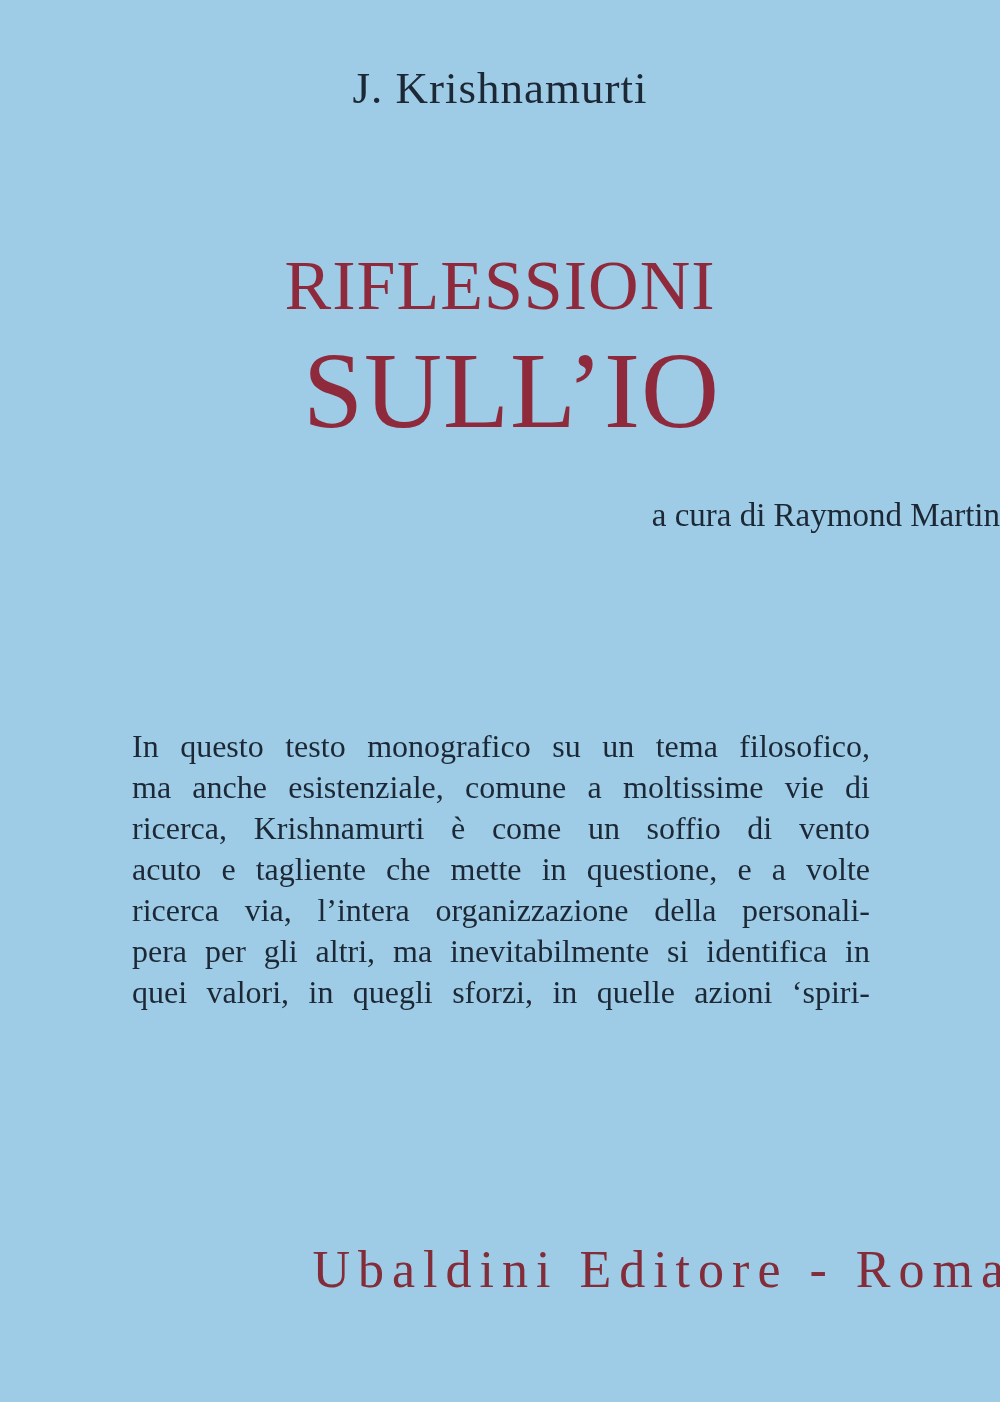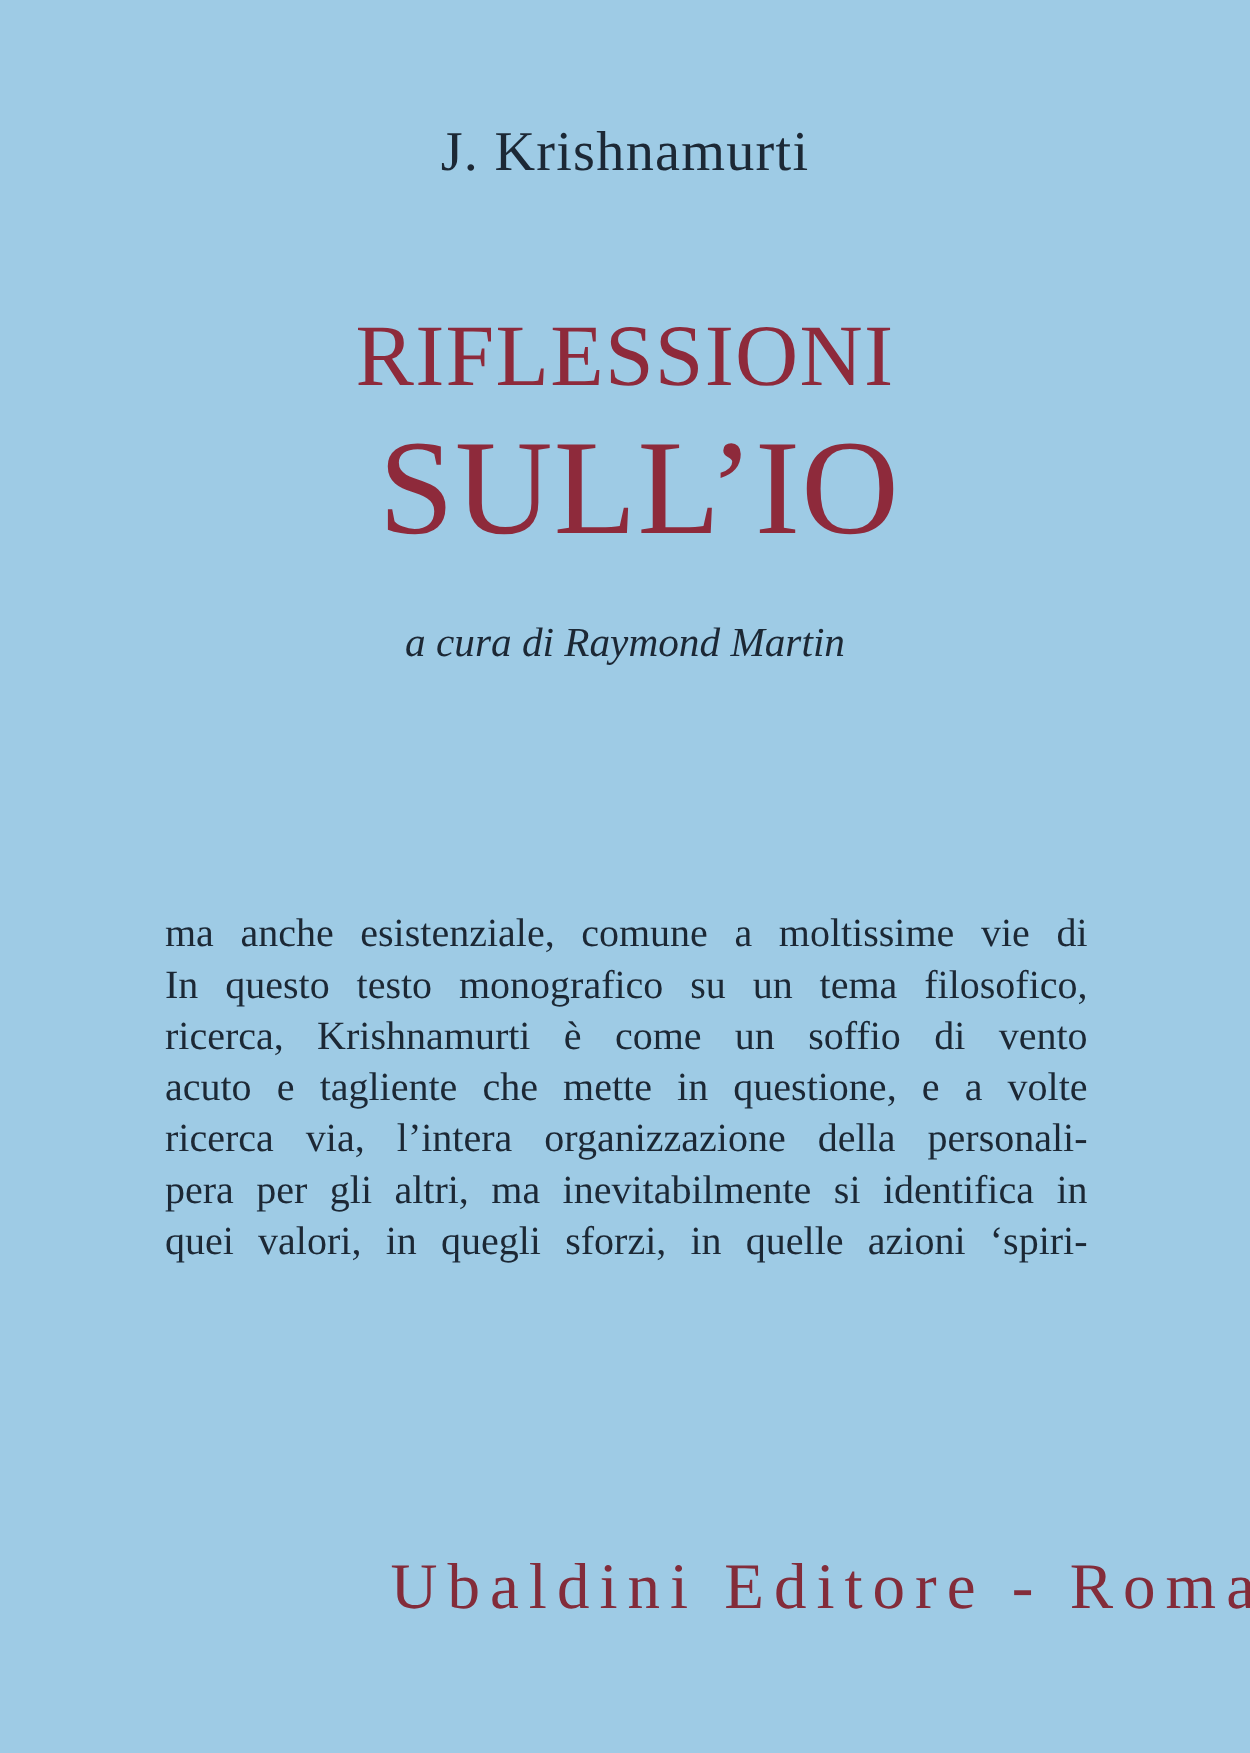--- a/index.html
+++ b/index.html
@@ -23,21 +23,20 @@
   }
   .author {
     position: absolute;
     top: 62px;
     left: 0;
     width: 100%;
     text-align: center;
     font-size: 45px;
     color: var(--text-dark);
     letter-spacing: 1px;
-    margin-top: 33px;
   }
   .title-line1 {
     position: absolute;
     top: 251px;
     left: 0;
     width: 100%;
     text-align: center;
     font-size: 70px;
     line-height: 1;
     color: var(--title-red);
@@ -53,22 +52,21 @@
     line-height: 1;
     color: var(--title-red);
     letter-spacing: 1px;
     padding-left: 23px;
   }
   .subtitle {
     position: absolute;
     top: 497px;
     left: 0;
     width: 100%;
-    text-align: center;
-    font-style: italic;
+    text-align: right;
     font-size: 33px;
     color: var(--text-dark);
   }
   .description {
     position: absolute;
     top: 726px;
     left: 132px;
     width: 738px;
     font-size: 32px;
     color: var(--text-dark);
@@ -102,22 +100,22 @@
   <div class="author">J. Krishnamurti</div>
 
   <div>
     <div class="title-line1">RIFLESSIONI</div>
     <div class="title-line2">SULL’IO</div>
   </div>
 
   <div class="subtitle">a cura di Raymond Martin</div>
 
   <div class="description">
+    <div class="line">In questo testo monografico su un tema filosofico,</div>
     <div class="line">ma anche esistenziale, comune a moltissime vie di</div>
-    <div class="line">In questo testo monografico su un tema filosofico,</div>
     <div class="line">ricerca, Krishnamurti è come un soffio di vento</div>
     <div class="line">acuto e tagliente che mette in questione, e a volte</div>
     <div class="line">ricerca via, l’intera organizzazione della personali-</div>
     <div class="line">pera per gli altri, ma inevitabilmente si identifica in</div>
     <div class="line">quei valori, in quegli sforzi, in quelle azioni ‘spiri-</div>
   </div>
 
   <div class="publisher">Ubaldini Editore - Roma</div>
 
 </div>

